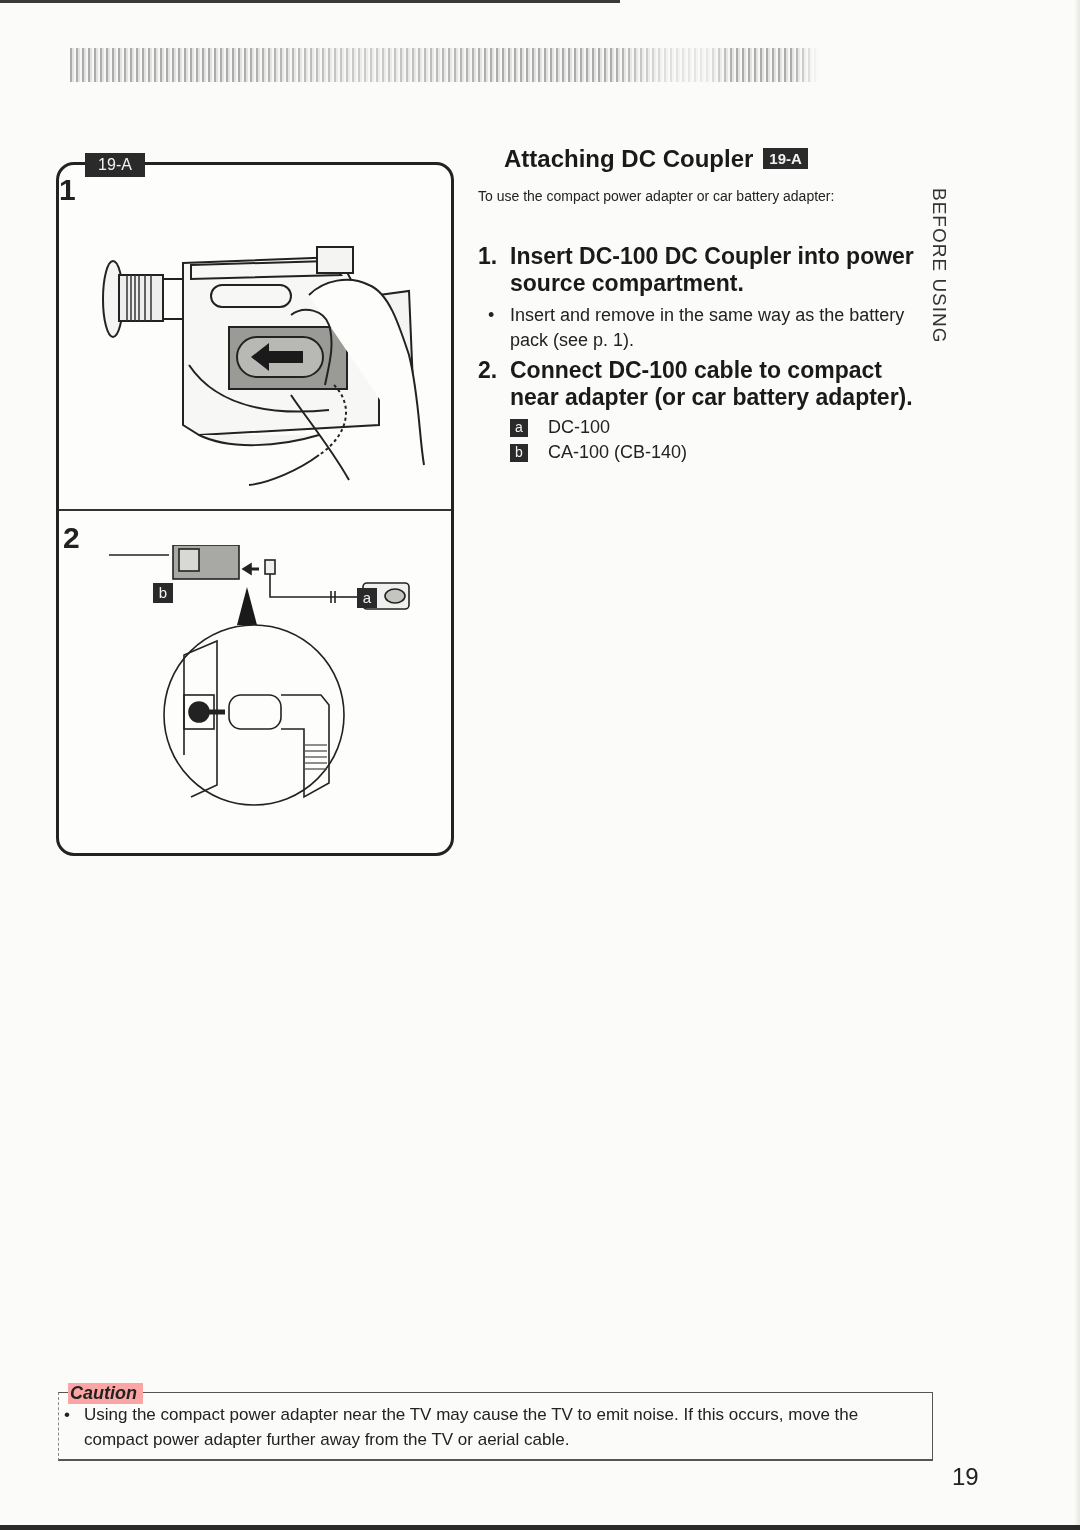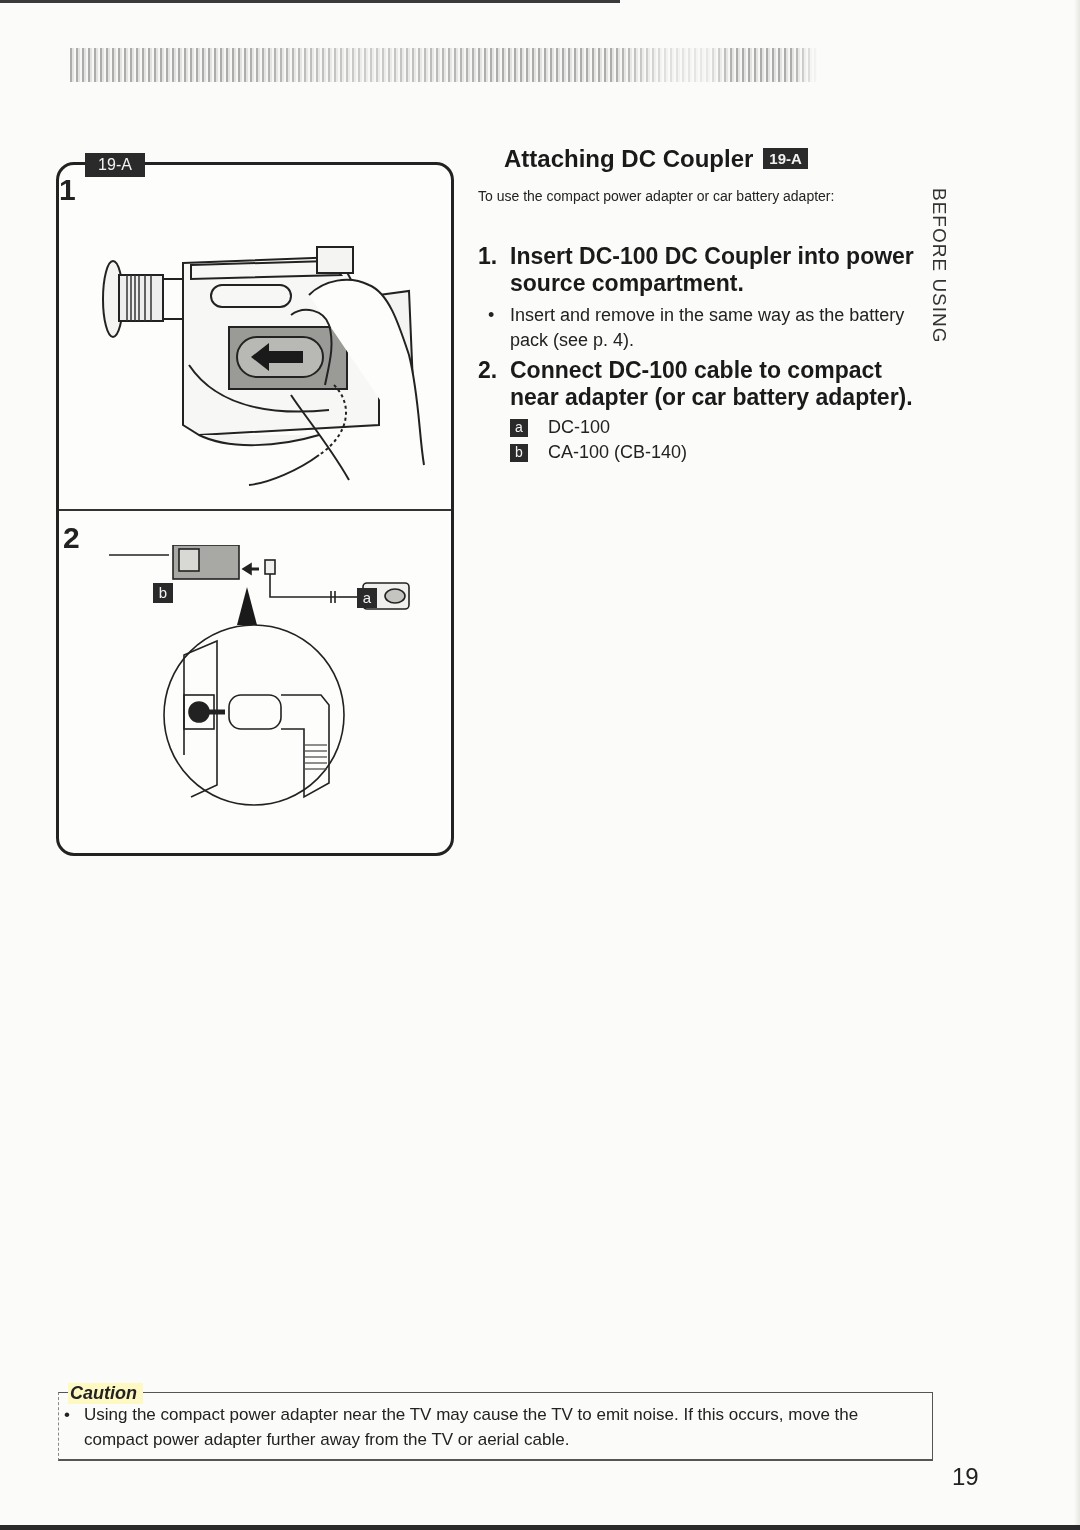--- a/index.html
+++ b/index.html
@@ -73,21 +73,21 @@
     }
 
     
     .caution-box {
       position: absolute; left: 58px; top: 1392px; width: 875px; height: 69px;
       border-top: 1px solid #555; border-right: 1px solid #555; border-bottom: 2px solid #555;
       border-left: 1px dashed #888;
     }
     .caution-title {
       position: absolute; left: 68px; top: 1383px; font-size: 18px; font-weight: bold; font-style: italic;
-      background: #fef9c3; padding: 0 6px 0 2px; color: #222;
+      background: #fca5a5; padding: 0 6px 0 2px; color: #222;
     }
     .caution-text {
       position: absolute; left: 64px; top: 1402px; width: 860px; font-size: 17px; line-height: 25px; color: #222;
       display: flex;
     }
     .caution-text .bullet-dot { width: 20px; flex: none; }
 
     .page-number { position: absolute; left: 952px; top: 1463px; font-size: 24px; font-weight: normal; color: #222; }
   </style>
 </head>
@@ -192,21 +192,21 @@
 </div>
 <div class="intro">To use the compact power adapter or car battery adapter:</div>
 
 <div class="step s1">
   <div class="step-head">
     <span class="step-num">1.</span>
     <span class="step-text">Insert DC-100 DC Coupler into power source compartment.</span>
   </div>
   <div class="bullet">
     <span class="bullet-dot">•</span>
-    <span>Insert and remove in the same way as the battery pack (see p. 4).</span>
+    <span>Insert and remove in the same way as the battery pack (see p. 1).</span>
   </div>
 </div>
 
 <div class="step s2">
   <div class="step-head">
     <span class="step-num">2.</span>
     <span class="step-text">Connect DC-100 cable to compact near adapter (or car battery adapter).</span>
   </div>
   <div class="legend-list">
     <div class="legend-item">

